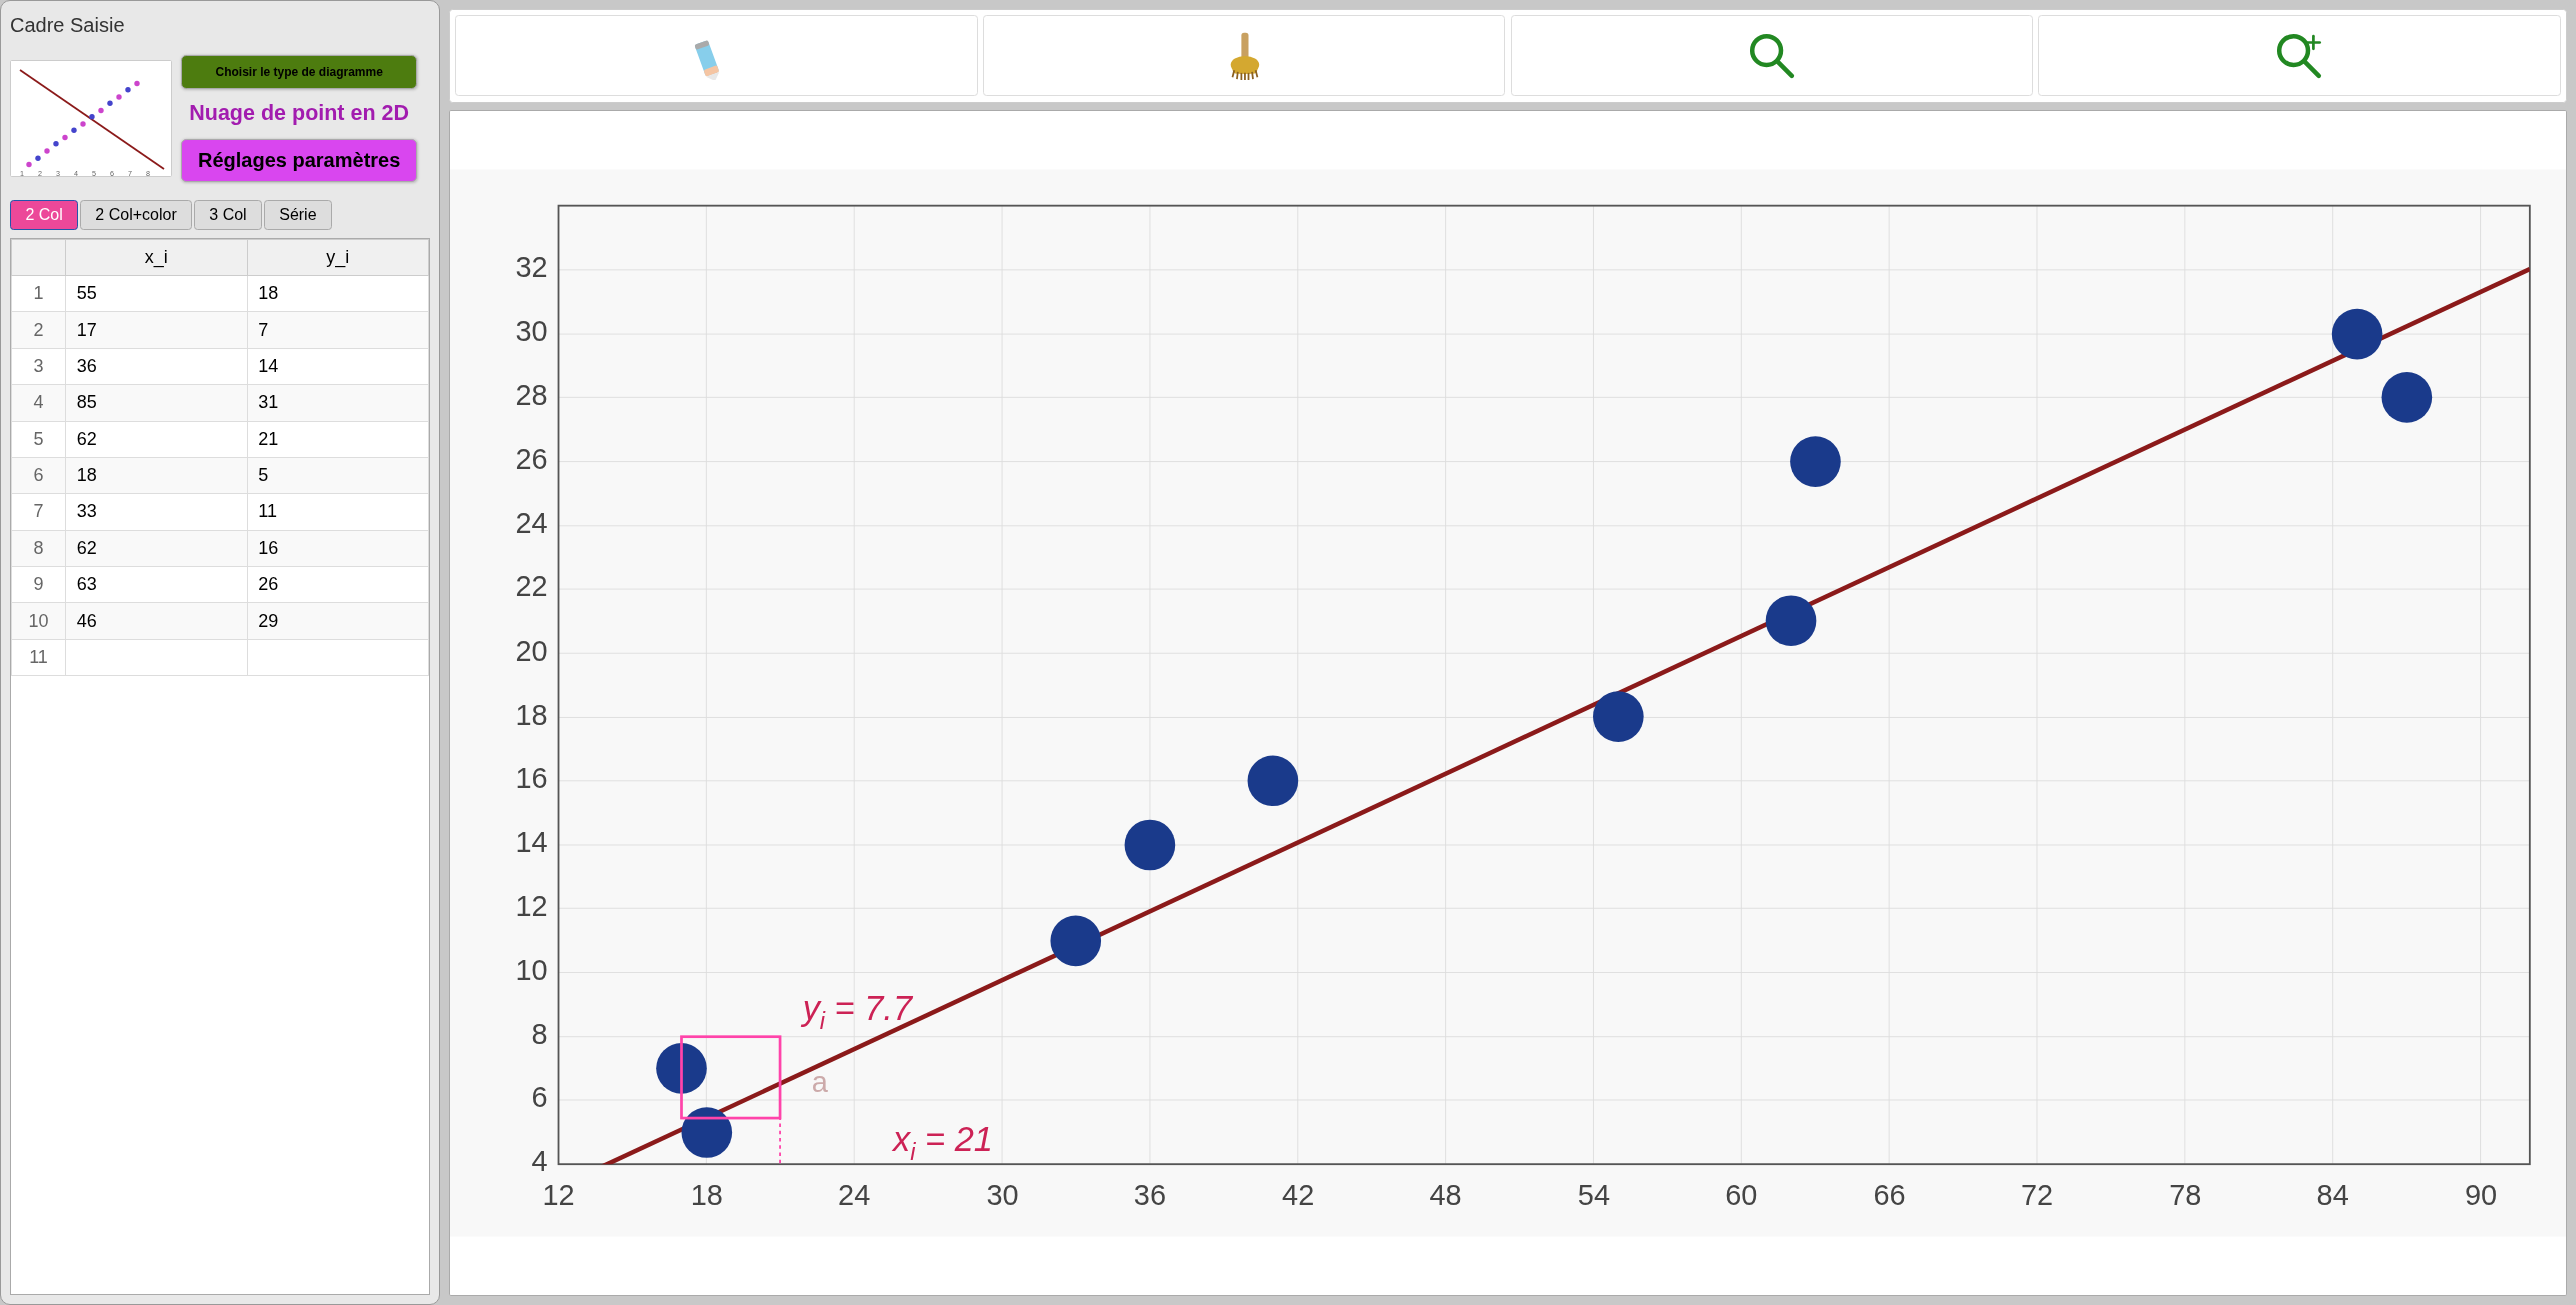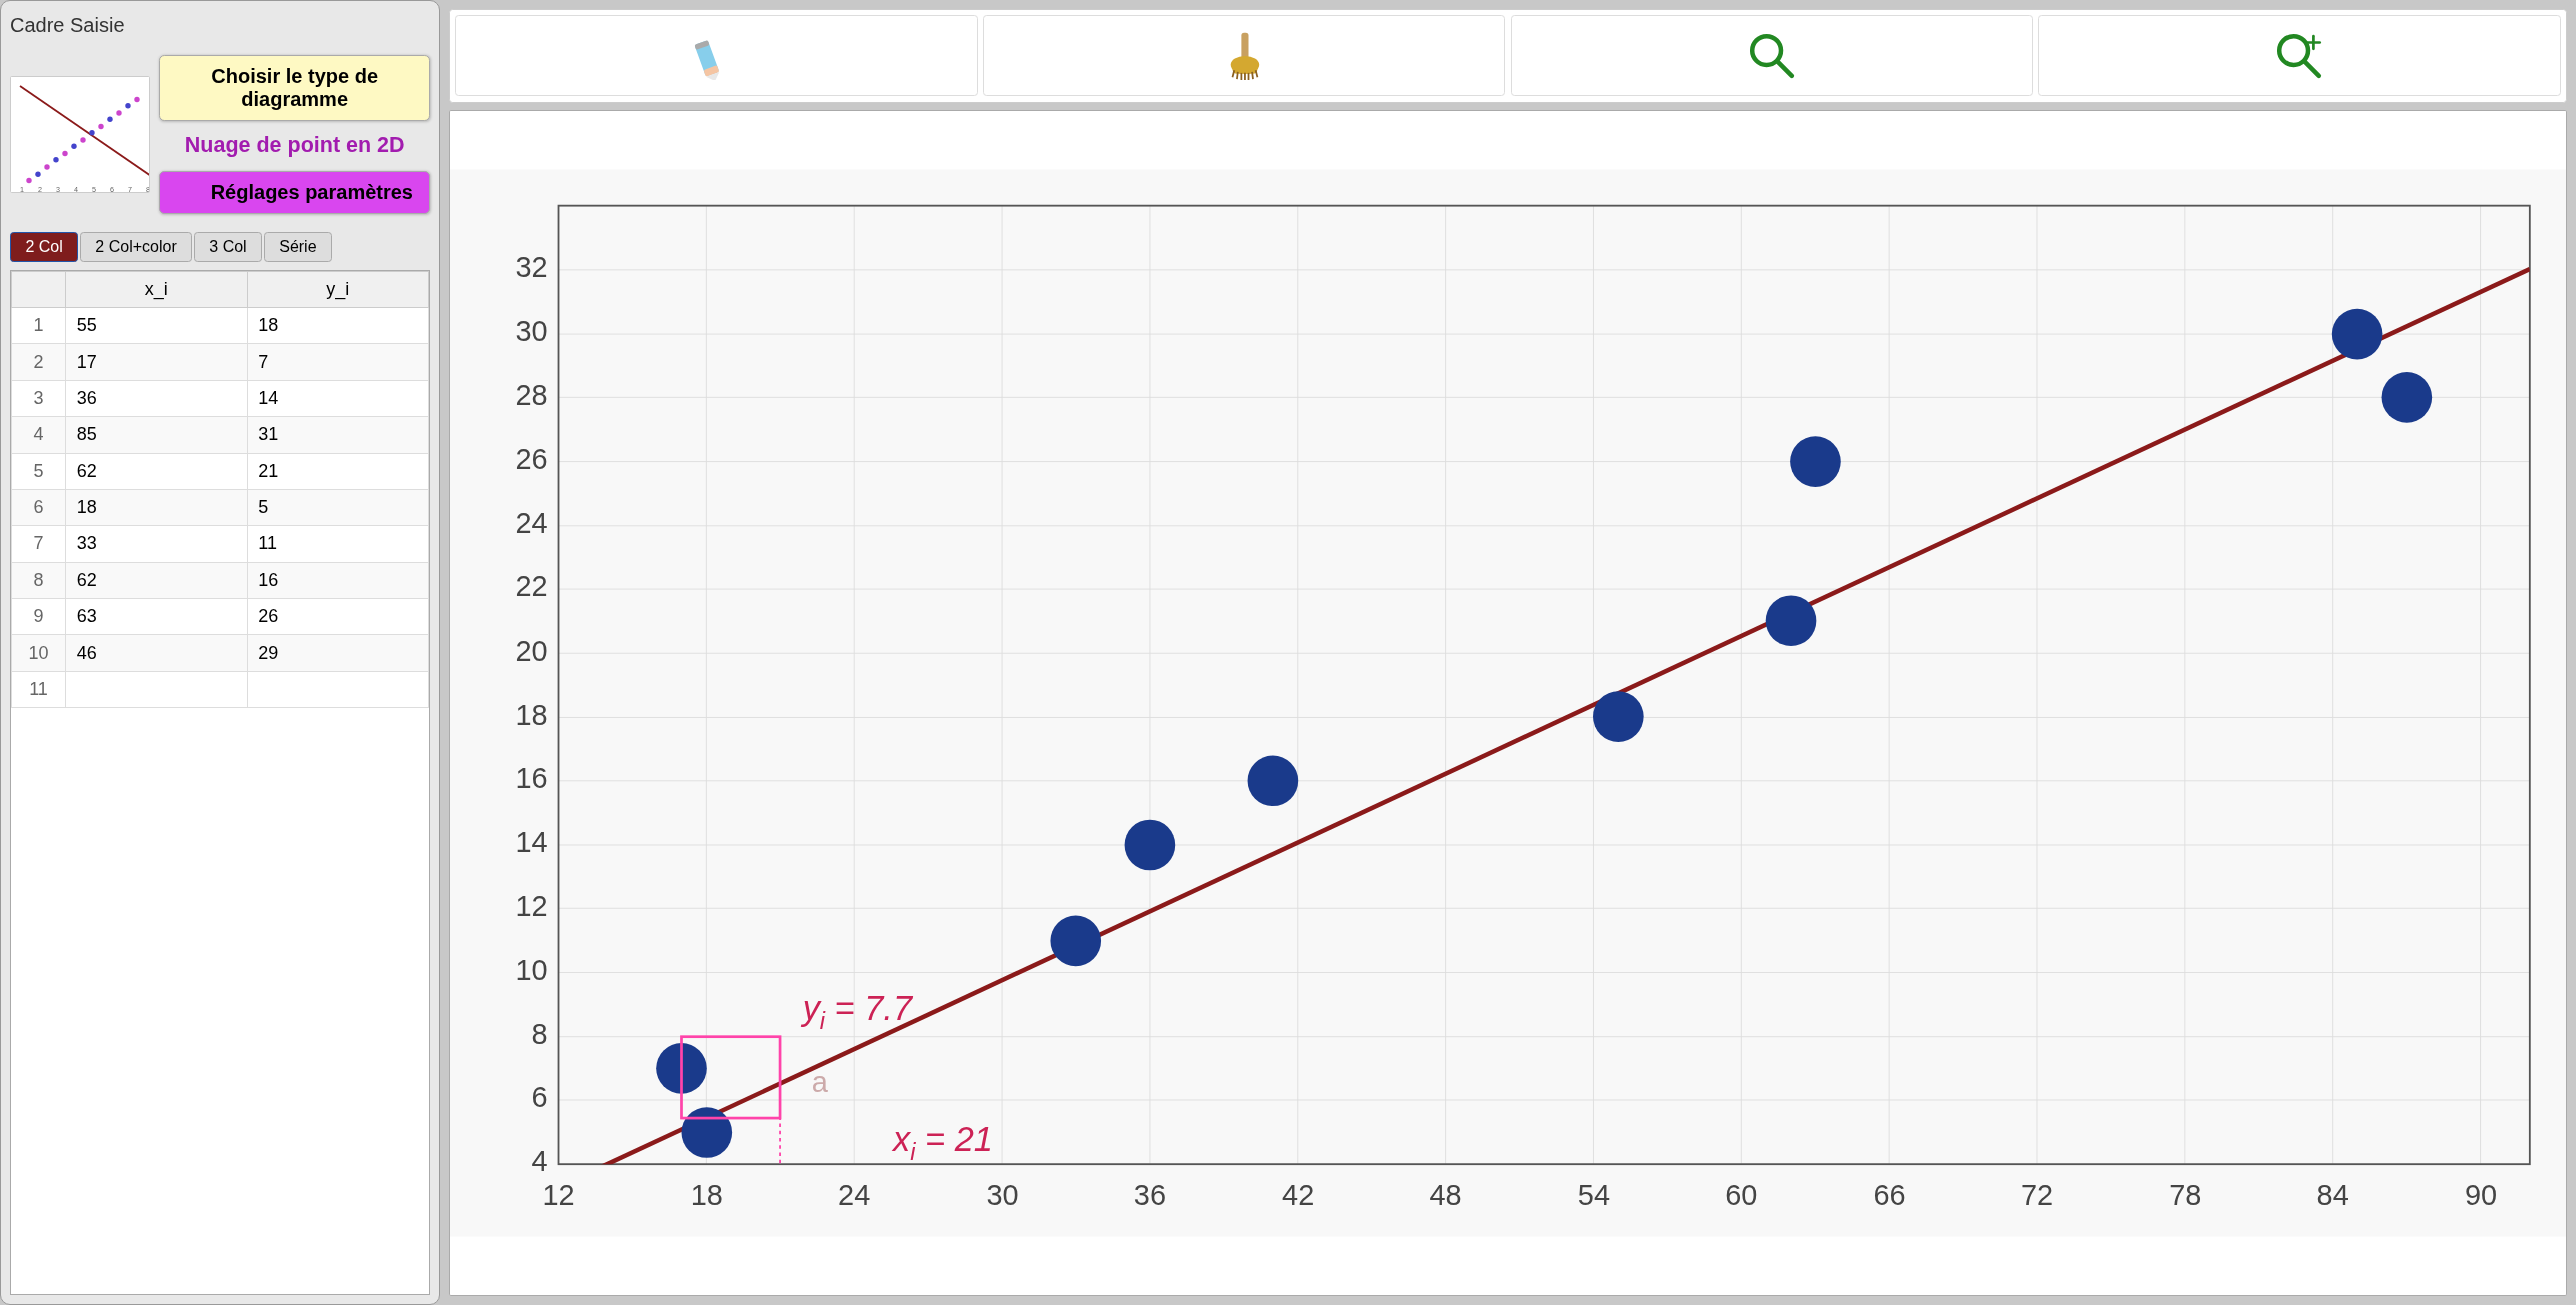--- a/index.html
+++ b/index.html
@@ -7,30 +7,30 @@
 
     .main-container { display: flex; width: 2576px; height: 1305px; background: #c8c8c8; }
 
     
     .left-panel { width: 440px; height: 100%; background: #e8e8e8; border: 0.9px solid #999; border-radius: 10px; display: flex; flex-direction: column; padding: 9px; gap: 7.2px; }
     .window-title { font-size: 20px; color: #333; padding: 3.6px 0; font-weight: 500; }
 
     .preview-area { display: flex; align-items: center; gap: 9px; padding: 7.2px 0; }
     .preview-chart { width: 162px; height: 117px; background: white; border: 0.9px solid #ccc; border-radius: 1.8px; overflow: hidden; }
 
-    .btn-diagram-type { background: #fef9c3; border: 0.9px solid #aaa; border-radius: 5.4px; padding: 9px 16px; font-size: 20px; font-weight: bold; cursor: pointer; text-align: center; box-shadow: 0.9px 0.9px 2.7px rgba(0,0,0,0.2); }
+    .btn-diagram-type { background: #4d7c0f; border: 0.9px solid #aaa; border-radius: 5.4px; padding: 9px 16px; font-size: 12px; font-weight: bold; cursor: pointer; text-align: center; box-shadow: 0.9px 0.9px 2.7px rgba(0,0,0,0.2); }
     .btn-scatter-2d { color: #a21caf; font-size: 21.5px; font-weight: bold; text-align: center; padding: 5.4px 0; }
     .btn-params { background: #d946ef; border: 0.9px solid #aaa; border-radius: 5.4px; padding: 9px 16px; font-size: 20px; font-weight: bold; cursor: pointer; text-align: right; box-shadow: 0.9px 0.9px 2.7px rgba(0,0,0,0.2); }
 
     .right-buttons { display: flex; flex-direction: column; gap: 7.2px; }
 
     
     .tab-row { display: flex; gap: 1.8px; align-items: center; margin-top: 3.6px; }
     .tab-btn { padding: 5.4px 14.4px; font-size: 16px; border-radius: 3.6px; border: 0.9px solid #aaa; cursor: pointer; background: #ddd; }
-    .tab-btn.active { background: #7f1d1d; color: white; border-color: #2255aa; }
+    .tab-btn.active { background: #ec4899; color: white; border-color: #2255aa; }
 
     
     .data-table-wrap { flex: 1; overflow-y: auto; border: 0.9px solid #aaa; background: white; }
     table { width: 100%; border-collapse: collapse; }
     table th { background: #f0f0f0; border: 0.9px solid #ccc; padding: 7.2px 10.8px; font-size: 18px; text-align: center; font-weight: normal; }
     table td { border: 0.9px solid #ddd; padding: 7.2px 10.8px; font-size: 18px; text-align: left; }
     table td.row-num { text-align: center; color: #666; width: 54px; }
     table tr:nth-child(even) td { background: #f9f9f9; }
 
     

